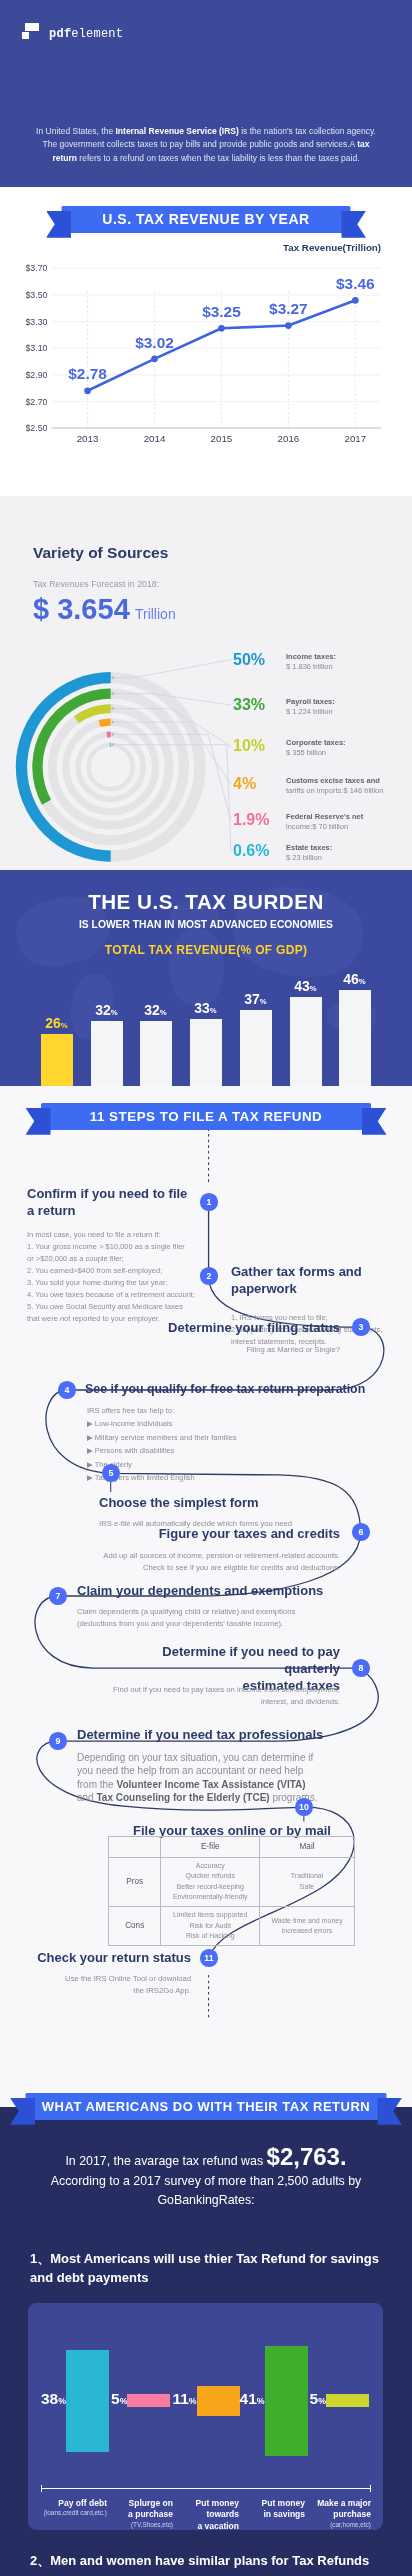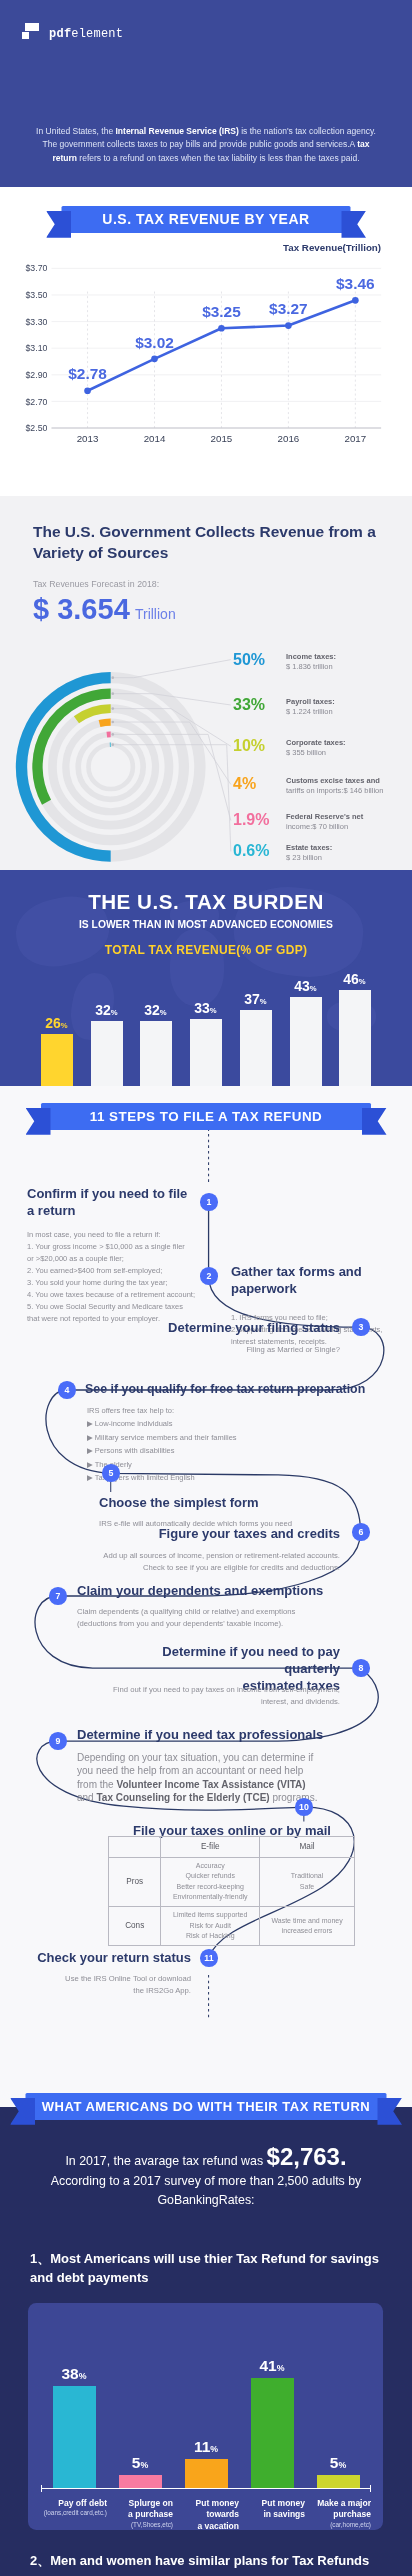--- a/index.html
+++ b/index.html
@@ -67,21 +67,21 @@
   #steps-table td{font-size:7px;line-height:10.3px;color:#8e8e96;padding:3.6px 5.2px;white-space:pre-line;}
   #steps-table td.rowhead{font-size:8.2px;color:#55565e;width:41px;}
   
   #sec-refund{top:2107px;height:969px;background:#262d61;}
   #refund-intro{left:31px;top:40px;width:350px;text-align:center;color:#fff;font-size:12.4px;line-height:19.6px;}
   #refund-intro .amt{font-size:24px;font-weight:bold;}
   .refund-h{position:absolute;left:30px;width:361px;color:#fff;font-size:13px;font-weight:bold;line-height:18.5px;}
   .panel{position:absolute;left:28px;width:355px;background:#3d4795;border-radius:8.2px;}
   #panel-bars{top:196px;height:227px;}
   .ubar-row{position:absolute;left:13px;top:10.3px;width:330px;height:175px;display:flex;}
-  .ubar-col{flex:1;display:flex;flex-direction:column;justify-content:flex-end;align-items:center;}
+  .ubar-col{flex:1;display:flex;flex-direction:row;justify-content:center;align-items:center;}
   .ubar-val{color:#fff;font-size:15.5px;font-weight:bold;margin-bottom:3.1px;}
   .ubar-val .pc{font-size:8.8px;}
   .ubar-bar{width:43px;}
   #ubar-axis{position:absolute;left:13px;top:185px;width:330px;height:1px;background:#fff;}
   #ubar-axis:before,#ubar-axis:after{content:"";position:absolute;top:-3.1px;width:1px;height:7.2px;background:#fff;}
   #ubar-axis:before{left:0;} #ubar-axis:after{right:0;}
   .ubar-names{position:absolute;left:13px;top:195px;width:330px;display:flex;}
   .ubar-name{flex:1;text-align:right;color:#fff;font-size:8.5px;font-weight:bold;line-height:11.3px;white-space:pre-line;}
   .ubar-name .sub{display:block;font-weight:normal;font-size:6.4px;color:#cfd4ee;line-height:8.8px;}
   svg text{font-family:"Liberation Sans",sans-serif;}
@@ -141,21 +141,21 @@
         <text x="430" y="252.25" text-anchor="middle" font-size="30" font-weight="bold" fill="#4a68e0">$3.25</text>
         <circle cx="560" cy="269.08333333333337" r="6.5" fill="#3e63e0"></circle>
         <text x="560" y="247.08333333333337" text-anchor="middle" font-size="30" font-weight="bold" fill="#4a68e0">$3.27</text>
         <circle cx="690" cy="220.00000000000006" r="6.5" fill="#3e63e0"></circle>
         <text x="690" y="198.00000000000006" text-anchor="middle" font-size="30" font-weight="bold" fill="#4a68e0">$3.46</text>
         <text x="740" y="125" text-anchor="end" font-size="19" font-weight="bold" fill="#2c3a6b">Tax Revenue(Trillion)</text>
       </svg>
   </div>
 
   <div id="sec-sources" class="sec">
-    <div id="src-heading" class="abs"><span>The U.S. Government Collects Revenue from a</span><br><span>Variety of Sources</span></div>
+    <div id="src-heading" class="abs"><br><span>Variety of Sources</span></div>
     <div id="src-forecast" class="abs">Tax Revenues Forecast in 2018:</div>
     <div id="src-amount" class="abs">
       <span class="big">$ 3.654</span><span class="unit">Trillion</span>
     </div>
     <svg id="sources-svg" class="abs" style="left:10.3px;top:143px;" width="222" height="231" viewBox="0 0 430 448">
         <circle cx="195" cy="248" r="173" fill="none" stroke="#e4e4e7" stroke-width="22"></circle>
         <circle cx="195" cy="248" r="142" fill="none" stroke="#e4e4e7" stroke-width="20"></circle>
         <circle cx="195" cy="248" r="113" fill="none" stroke="#e4e4e7" stroke-width="17"></circle>
         <circle cx="195" cy="248" r="87" fill="none" stroke="#e4e4e7" stroke-width="14"></circle>
         <circle cx="195" cy="248" r="63" fill="none" stroke="#e4e4e7" stroke-width="11"></circle>

